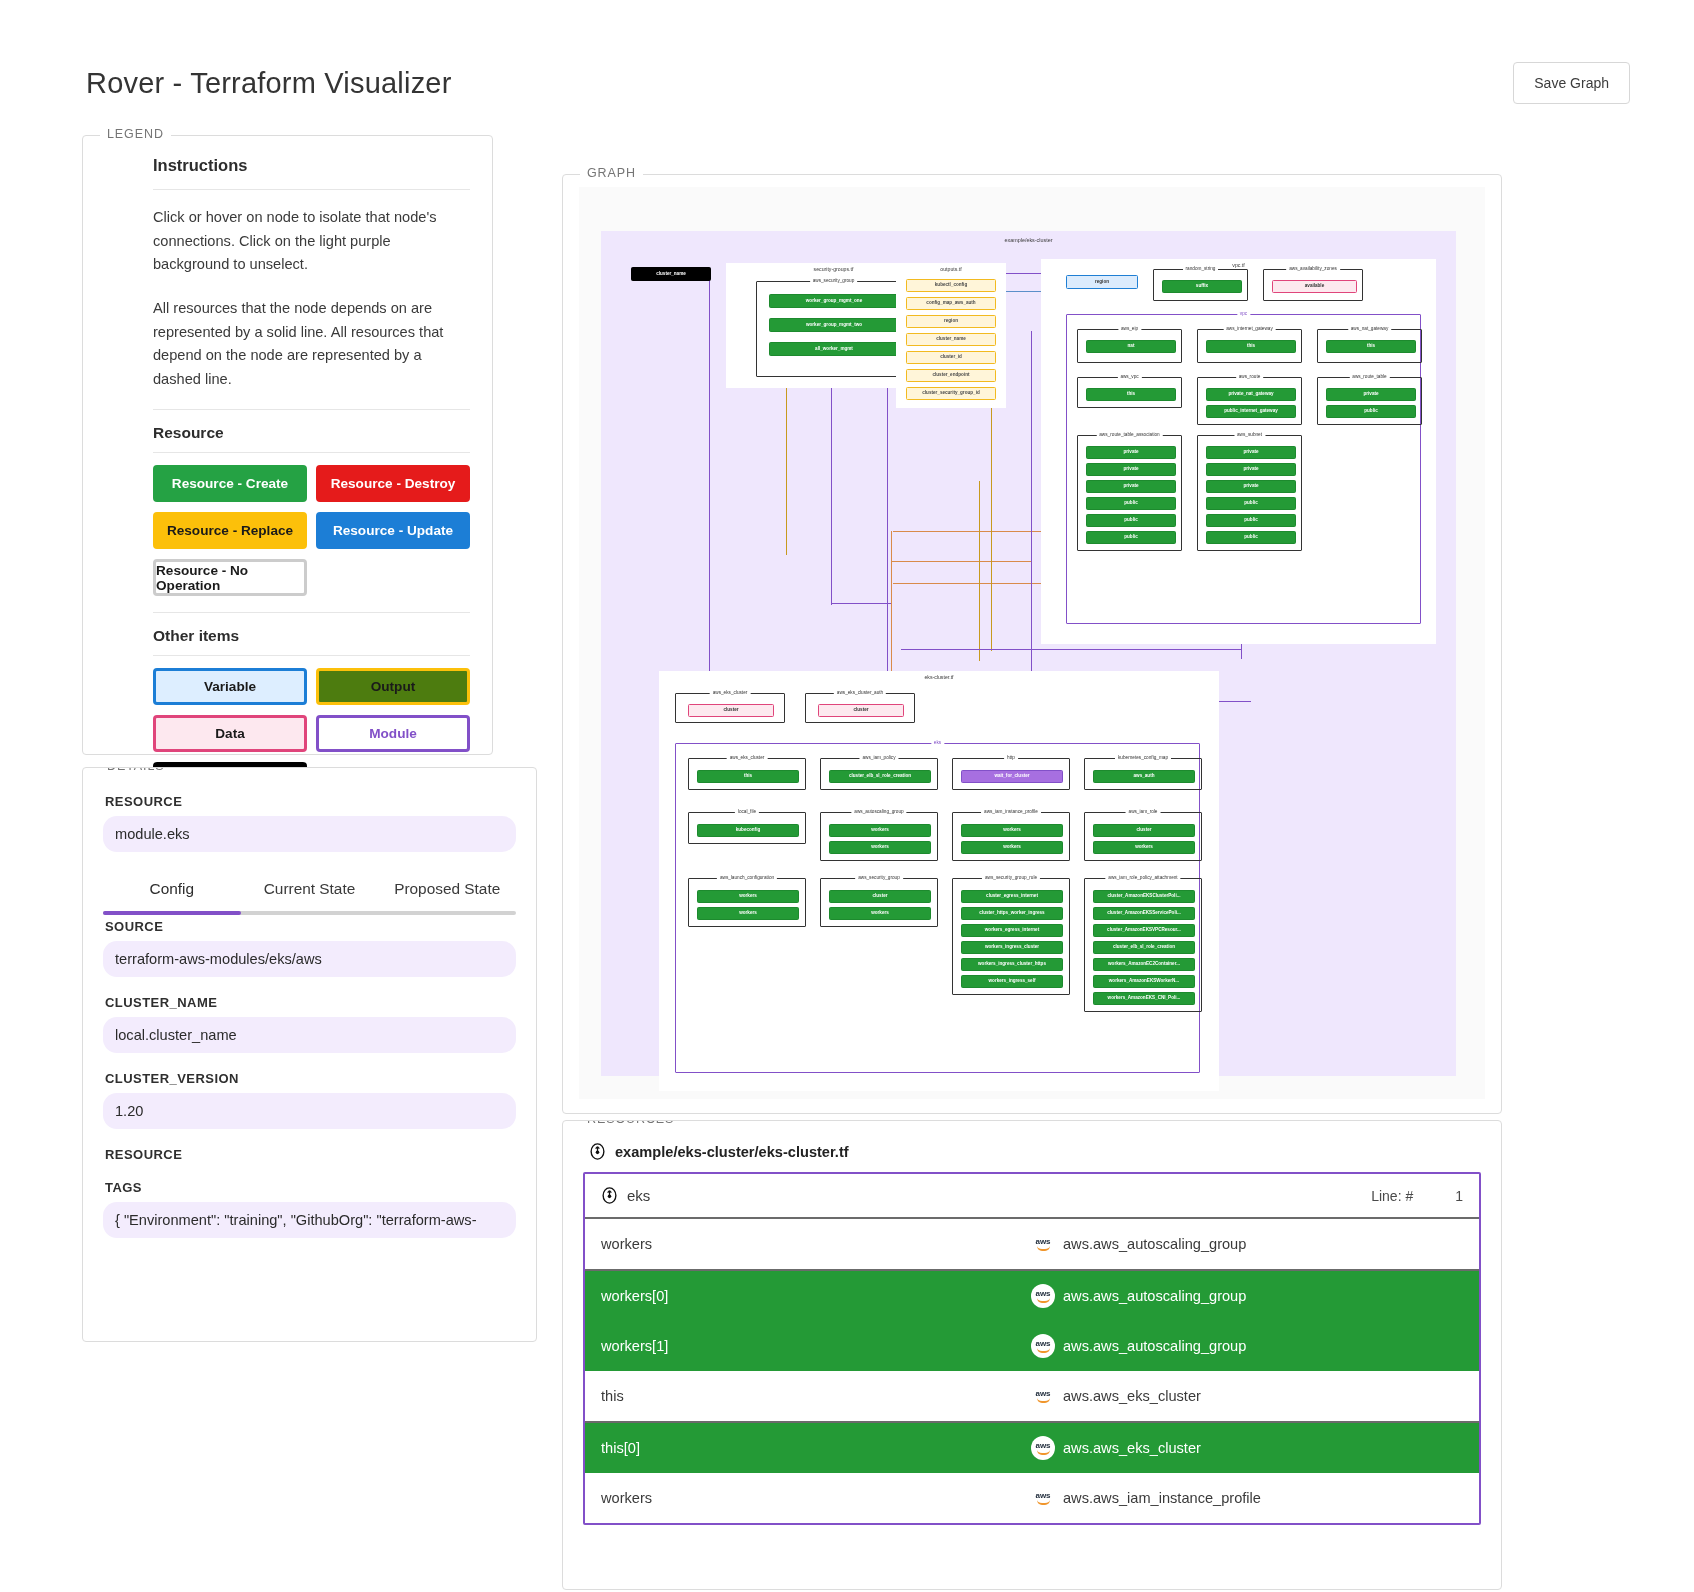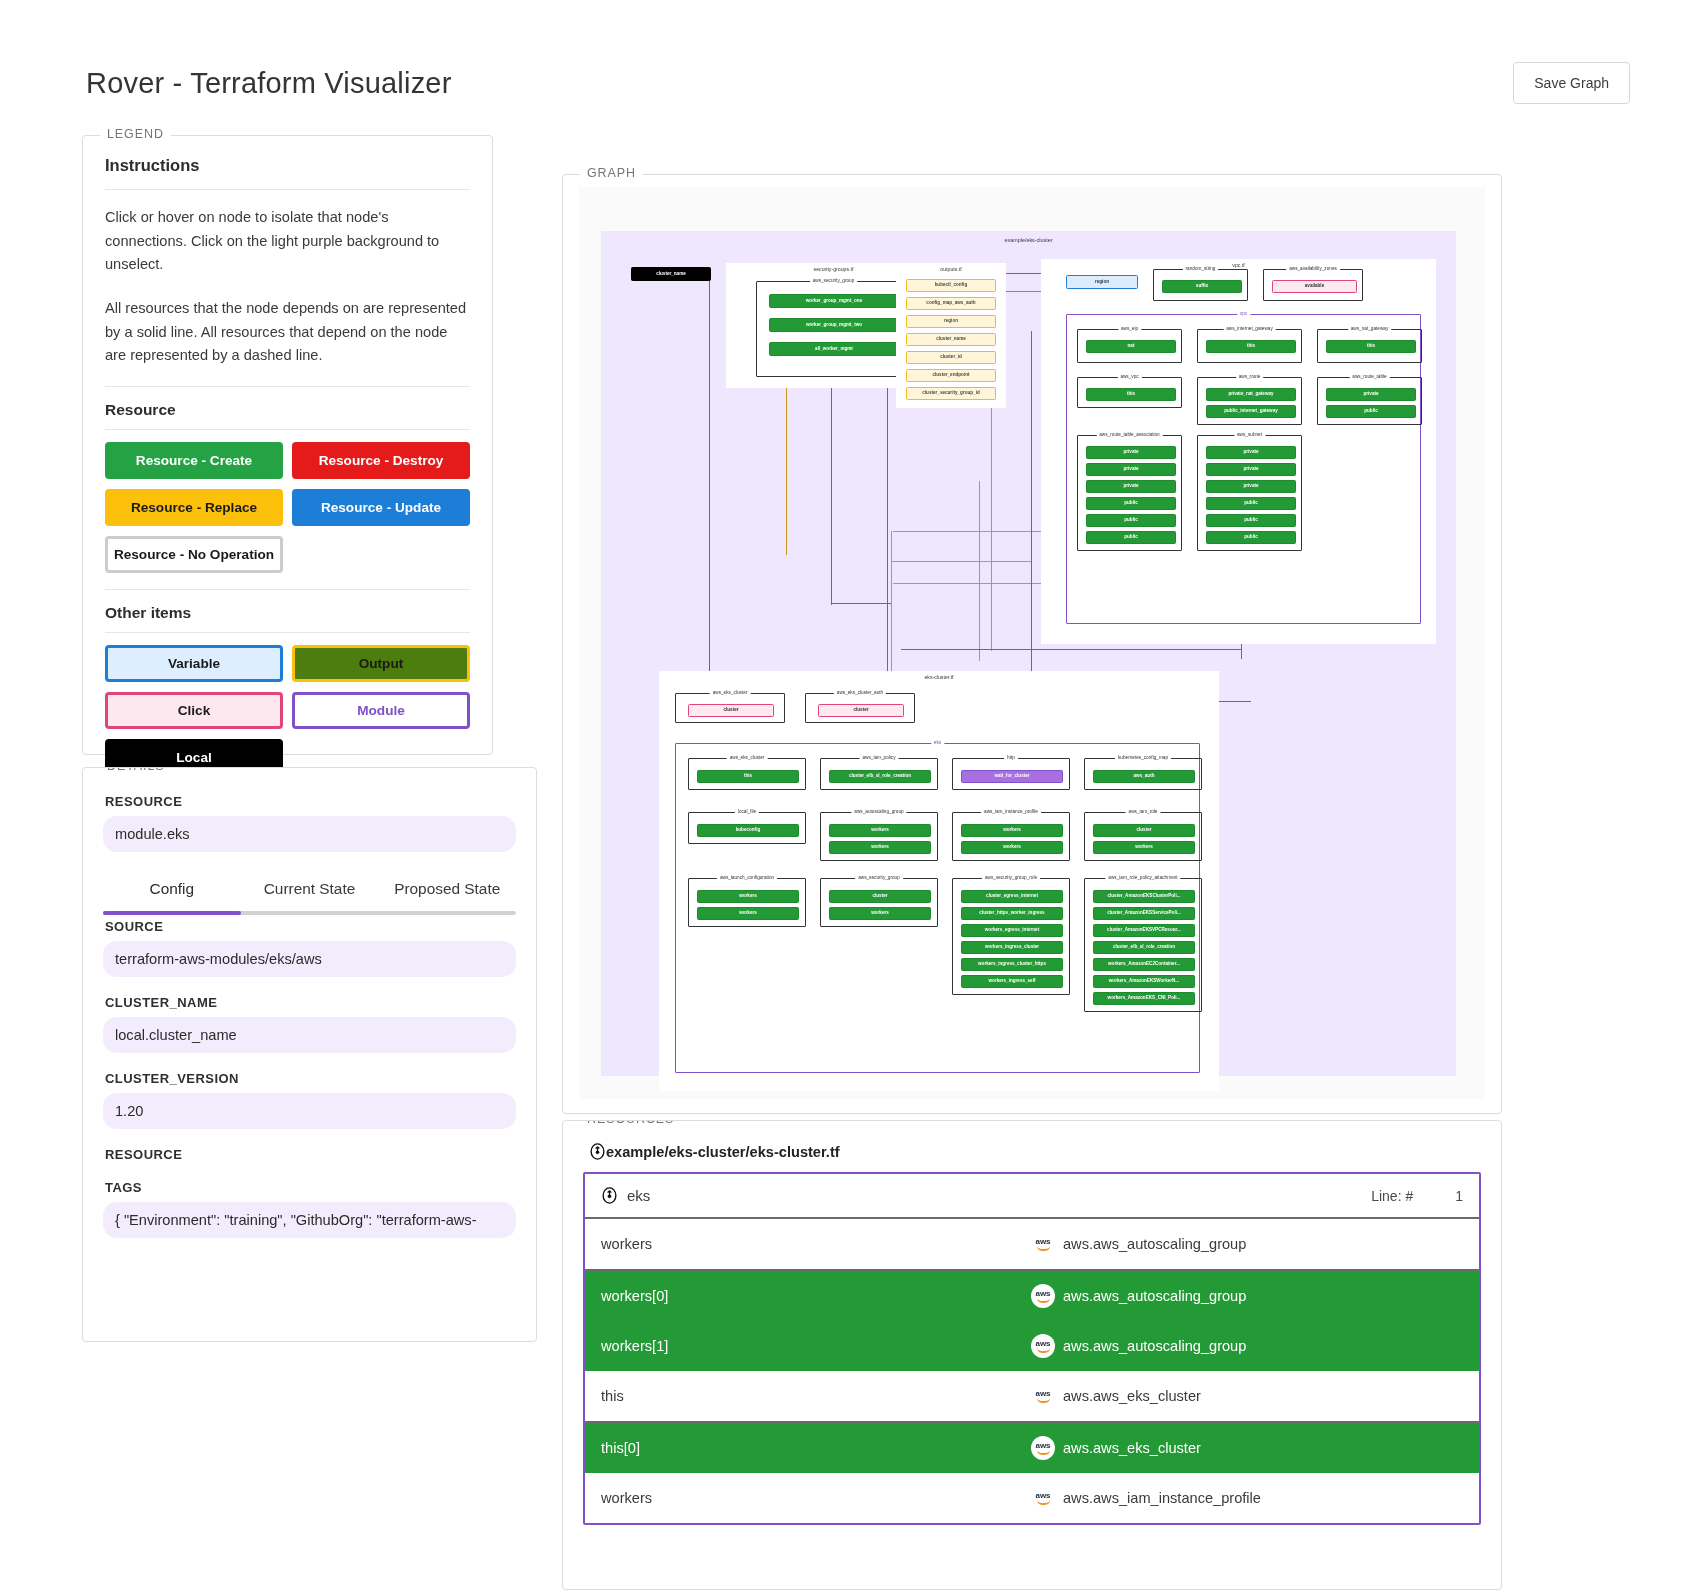--- a/index.html
+++ b/index.html
@@ -20,21 +20,21 @@
   .save-btn { border:1px solid #d7d7d7; background:#fff; border-radius:4px;
               padding:12px 20px; font-size:14px; color:#3c3c3c; cursor:pointer;
               font-family:"Liberation Sans", sans-serif; }
 
   
   .panel { position:absolute; border:1px solid #dcdcdc; border-radius:4px; background:#fff; }
   .panel-legend { position:absolute; top:-9px; left:17px; background:#fff;
                   padding:0 7px; font-size:12.5px; letter-spacing:.9px; color:#757575; }
 
   
-  #legend-panel { left:82px; top:135px; width:411px; height:620px; }
+  #legend-panel { left:82px; top:135px; width:411px; height:620px;padding-left:48px; }
   .legend-inner { padding: 14px 22px 0 22px; }
   .lg-title { font-size:16.5px; font-weight:700; color:#2d2d2d; margin:6px 0 14px 0; }
   .hr { height:1px; background:#e6e6e6; margin:0; border:0; }
   .lg-para { font-size:14.6px; line-height:1.62; color:#3a3a3a; margin:16px 0 0 0; }
   .lg-para.second { margin-top:20px; margin-bottom:18px; }
   .lg-sub { font-size:15.5px; font-weight:700; color:#2d2d2d; margin:14px 0 10px 0; }
 
   .chipgrid { display:grid; grid-template-columns: 1fr 1fr; gap:10px 9px; margin:12px 0 16px 0; }
   .chip { height:37px; display:flex; align-items:center; justify-content:center;
           border-radius:4px; font-size:13.6px; font-weight:700; }
@@ -82,21 +82,21 @@
   .n-mod { background:#a76fe0; color:#fff; border:1px solid #8250c8; }
   .edge { position:absolute; background:#8250c8; }
   .edge.gold { background:#c79a1e; }
   .edge.orange { background:#d98b4a; }
   .edge.blue { background:#5b8fc9; }
   .edge.pink { background:#e0457b; }
 
   
   #resources-panel { left:562px; top:1120px; width:940px; height:470px; overflow:hidden; }
   .res-inner { padding:18px 20px 0 20px; }
-  .res-file { display:flex; align-items:center; font-size:14.6px;
+  .res-file { display:flex; align-items:center; gap:9px; font-size:14.6px;
               font-weight:700; color:#222; margin:4px 0 12px 6px; }
   .tgt-icon { width:17px; height:17px; flex:0 0 17px; }
   .res-group { border:2px solid #8250c8; border-radius:2px; overflow:hidden; }
   .grp-head { display:flex; align-items:center; justify-content:space-between;
               padding:13px 16px; background:#fff; border-bottom:2px solid #6b6b6b; }
   .grp-head-left { display:flex; align-items:center; gap:9px; font-size:15px; color:#3a3a3a; }
   .grp-head-right { display:flex; align-items:center; gap:42px; font-size:14px; color:#4a4a4a; }
   .res-row { display:flex; align-items:center; padding:13px 16px; background:#fff;
              border-bottom:2px solid #6b6b6b; font-size:14.6px; color:#3a3a3a; }
   .res-row:last-child { border-bottom:none; }
@@ -139,21 +139,21 @@
           <div class="chip" style="background: rgb(252, 192, 10); color: rgb(26, 26, 26); border: 3px solid rgb(252, 192, 10);">Resource - Replace</div>
           <div class="chip" style="background: rgb(28, 126, 214); color: rgb(255, 255, 255); border: 3px solid rgb(28, 126, 214);">Resource - Update</div>
           <div class="chip full" style="background: rgb(255, 255, 255); color: rgb(26, 26, 26); border: 3px solid rgb(204, 204, 204);">Resource - No Operation</div>
         </div>
       <hr class="hr">
       <div class="lg-sub">Other items</div>
       <hr class="hr">
       <div class="chipgrid" id="other-chips">
           <div class="chip" style="background: rgb(221, 238, 255); color: rgb(26, 26, 26); border: 3px solid rgb(28, 126, 214);">Variable</div>
           <div class="chip" style="background: #4d7c0f; color: rgb(26, 26, 26); border: 3px solid rgb(252, 192, 10);">Output</div>
-          <div class="chip" style="background: rgb(253, 232, 239); color: rgb(26, 26, 26); border: 3px solid rgb(224, 69, 123);">Click</div>
+          <div class="chip" style="background: rgb(253, 232, 239); color: rgb(26, 26, 26); border: 3px solid rgb(224, 69, 123);">Data</div>
           <div class="chip" style="background: rgb(255, 255, 255); color: rgb(130, 80, 200); border: 3px solid rgb(130, 80, 200);">Module</div>
           <div class="chip full" style="background: rgb(0, 0, 0); color: rgb(255, 255, 255); border: 3px solid rgb(0, 0, 0);">Local</div>
         </div>
       <hr class="hr">
     </div>
   </div>
 
   <div class="panel" id="details-panel">
     <div class="panel-legend">DETAILS</div>
     <div class="details-inner">

